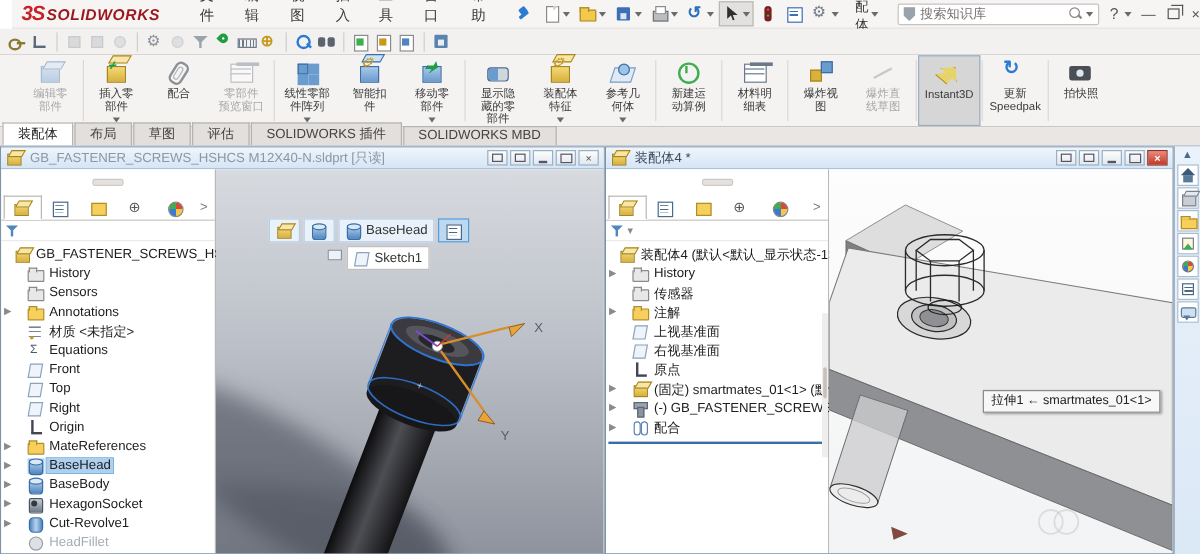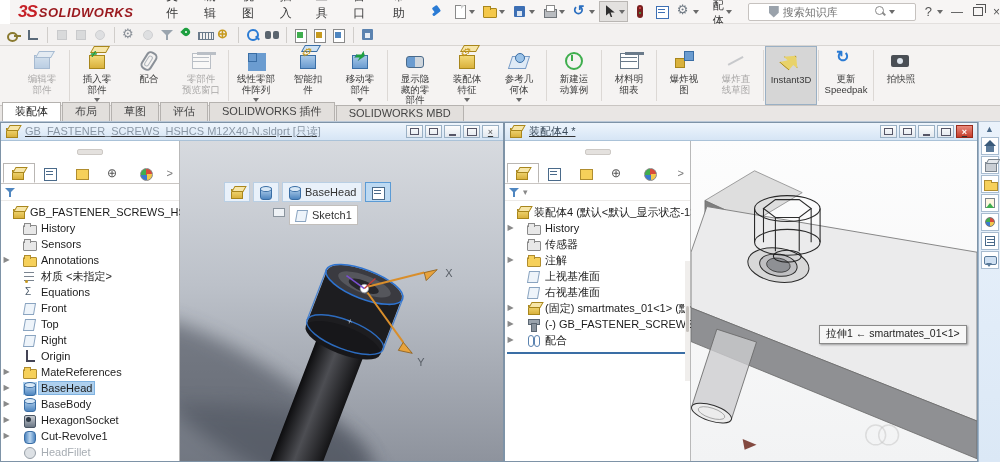--- a/index.html
+++ b/index.html
@@ -30,21 +30,21 @@
   .qi-print::before{content:"";position:absolute;left:2px;top:5px;width:11px;height:7px;background:#b9bcc0;border:1px solid #70757a;}
   .qi-print::after{content:"";position:absolute;left:4px;top:1px;width:7px;height:5px;background:#fff;border:1px solid #8a8a8a;}
   .qi-undo::before{content:"↺";position:absolute;left:1px;top:-2px;font-size:14px;color:#2b6fc0;font-weight:bold;}
   .qi-cursor::before{content:"";position:absolute;left:4px;top:1px;width:9px;height:12px;background:#2f2f2f;clip-path:polygon(0 0,100% 62%,55% 62%,72% 100%,55% 100%,38% 66%,0 90%);}
   .qi-light::before{content:"";position:absolute;left:5px;top:1px;width:6px;height:13px;background:#7a1f1f;border-radius:3px;}
   .qi-light::after{content:"";position:absolute;left:7px;top:3px;width:2px;height:2px;background:#e05050;border-radius:50%;box-shadow:0 5px 0 #3fae4e;}
   .qi-list::before{content:"";position:absolute;left:2px;top:2px;width:11px;height:11px;border:1px solid #3d6fb4;background:#fff;}
   .qi-list::after{content:"";position:absolute;left:4px;top:5px;width:7px;height:6px;background:repeating-linear-gradient(180deg,#3d6fb4 0 1px,transparent 1px 3px);}
   .qi-gear::before{content:"⚙";position:absolute;left:1px;top:-2px;font-size:13px;color:#707a84;}
   .doc-switch{display:flex;align-items:center;font-size:11px;color:#333;padding:2px 4px;margin:0 6px;}
-  .searchbox{display:flex;align-items:center;width:168px;height:18px;background:#fff;border:1px solid #c6c2bf;border-radius:2px;padding:0 20px;margin:0 6px;}
+  .searchbox{display:flex;align-items:center;width:168px;height:18px;background:#fff;border:1px solid #c6c2bf;border-radius:2px;padding:0 4px;margin:0 6px;}
   .shield{width:10px;height:12px;background:#9aa2ab;clip-path:polygon(0 0,100% 0,100% 60%,50% 100%,0 60%);margin-right:4px;flex:none;}
   .searchbox input{border:none;outline:none;flex:1;font-size:11px;color:#555;font-family:"Liberation Sans",sans-serif;background:transparent;min-width:0;}
   .mag{width:13px;height:13px;position:relative;flex:none;}
   .mag::before{content:"";position:absolute;left:1px;top:1px;width:7px;height:7px;border:1.5px solid #8a8a8a;border-radius:50%;}
   .mag::after{content:"";position:absolute;left:8px;top:8px;width:4px;height:1.5px;background:#8a8a8a;transform:rotate(45deg);}
   .help-q{font-size:13px;color:#555;padding:0 3px;}
   .winctl{display:flex;align-items:center;gap:10px;margin:0 10px 0 8px;}
   .wc{color:#555;font-size:12px;line-height:12px;}
   .wc-max{width:10px;height:9px;border:1px solid #555;position:relative;}
   .wc-max::before{content:"";position:absolute;left:2px;top:-4px;width:9px;height:8px;border:1px solid #555;border-bottom:none;border-left:none;}
@@ -113,21 +113,21 @@
   .cam::before{content:"";position:absolute;left:2px;top:6px;width:18px;height:12px;background:#4a4f55;border-radius:2px;}
   .cam::after{content:"";position:absolute;left:8px;top:9px;width:6px;height:6px;background:#dfe6ee;border-radius:50%;}
 
   
   #tabs{position:absolute;left:0;top:106px;width:1000px;height:16px;background:#e9e6e4;display:flex;align-items:flex-end;padding-left:2px;border-bottom:1px solid #b9c7d6;}
   .tab{padding:1px 12px 2px;font-size:11px;color:#444;background:#e2dfdc;border:1px solid #b5b2af;border-bottom:none;margin-right:1px;}
   .tab.active{background:#fff;color:#222;position:relative;}
 
   
   #mdi{position:absolute;left:0;top:122px;width:1000px;height:340px;background:#a9a9a9;}
-  .win{position:absolute;top:0;height:340px;background:#fff;border:1px solid #7e93a7;text-decoration:underline;}
+  .win{position:absolute;top:0;height:340px;background:#fff;border:1px solid #7e93a7;}
   #winL{left:0;width:504px;}
   #winR{left:504px;width:474px;}
   .wtitle{height:18px;background:linear-gradient(#eef5fc,#d6e5f5);border-bottom:1px solid #aac2d8;display:flex;align-items:center;padding:0 4px;}
   .wtitle .ttext{font-size:11px;margin-left:4px;flex:1;white-space:nowrap;overflow:hidden;}
   #winL .ttext{color:#8a97a5;}
   #winR .ttext{color:#3a4a5a;}
   .wbtns{display:flex;gap:2px;}
   .wb{width:17px;height:13px;border:1px solid #9ab0c4;background:linear-gradient(#fdfdfd,#e2e8ef);display:flex;align-items:center;justify-content:center;font-size:9px;color:#555;position:relative;}
   .wb-in::before{content:"";width:7px;height:5px;border:1px solid #556;}
   .wb-min::before{content:"";width:7px;height:2px;background:#556;margin-top:6px;}
@@ -708,20 +708,26 @@
               <span class="tico Iplane"></span>
               <span class="tlabel">上视基准面</span>
             </div>
           <div class="trow">
               <span class="pad"></span>
               <span class="pad"></span>
               <span class="tico Iplane"></span>
               <span class="tlabel">右视基准面</span>
             </div>
           <div class="trow">
+              <span class="pad"></span>
+              <span class="pad"></span>
+              <span class="tico Iorigin"></span>
+              <span class="tlabel">原点</span>
+            </div>
+          <div class="trow">
               <span class="exp">▶</span>
               <span class="pad"></span>
               <span class="tico Ipart"></span>
               <span class="tlabel">(固定) smartmates_01&lt;1&gt; (默认&lt;&lt;</span>
             </div>
           <div class="trow">
               <span class="exp">▶</span>
               <span class="pad"></span>
               <span class="tico Iscrew"></span>
               <span class="tlabel">(-) GB_FASTENER_SCREWS_HSHCS</span>

